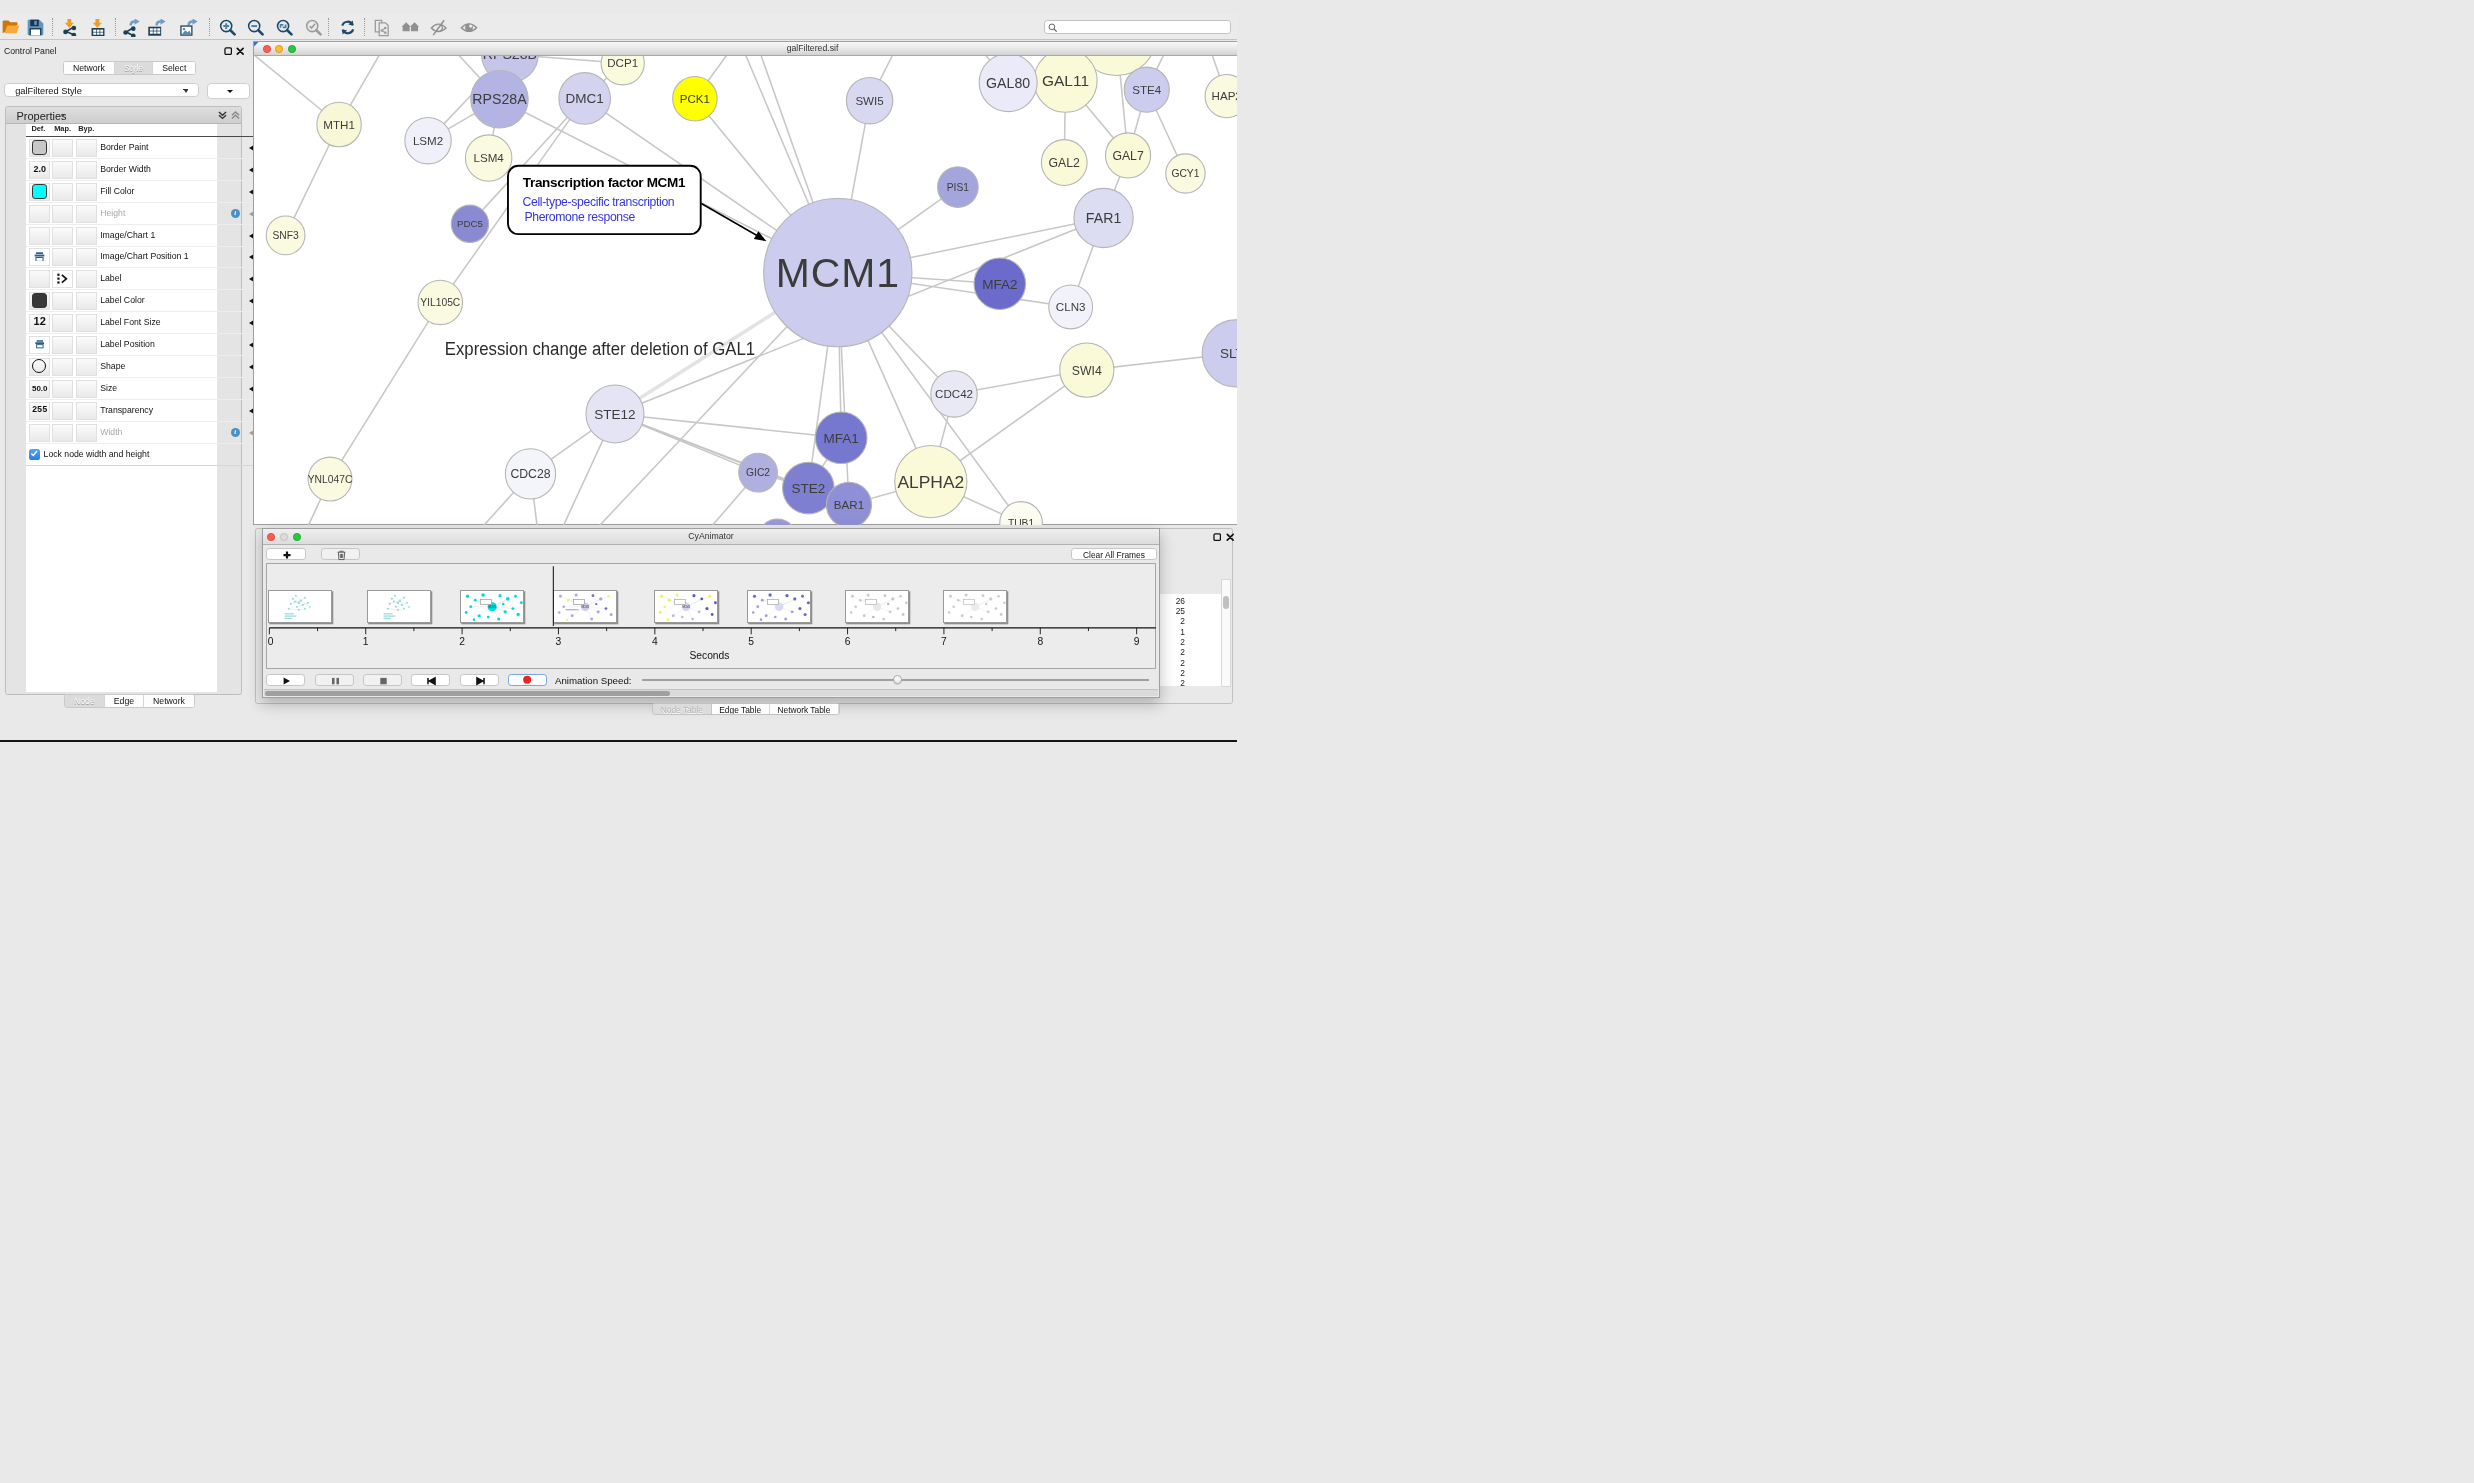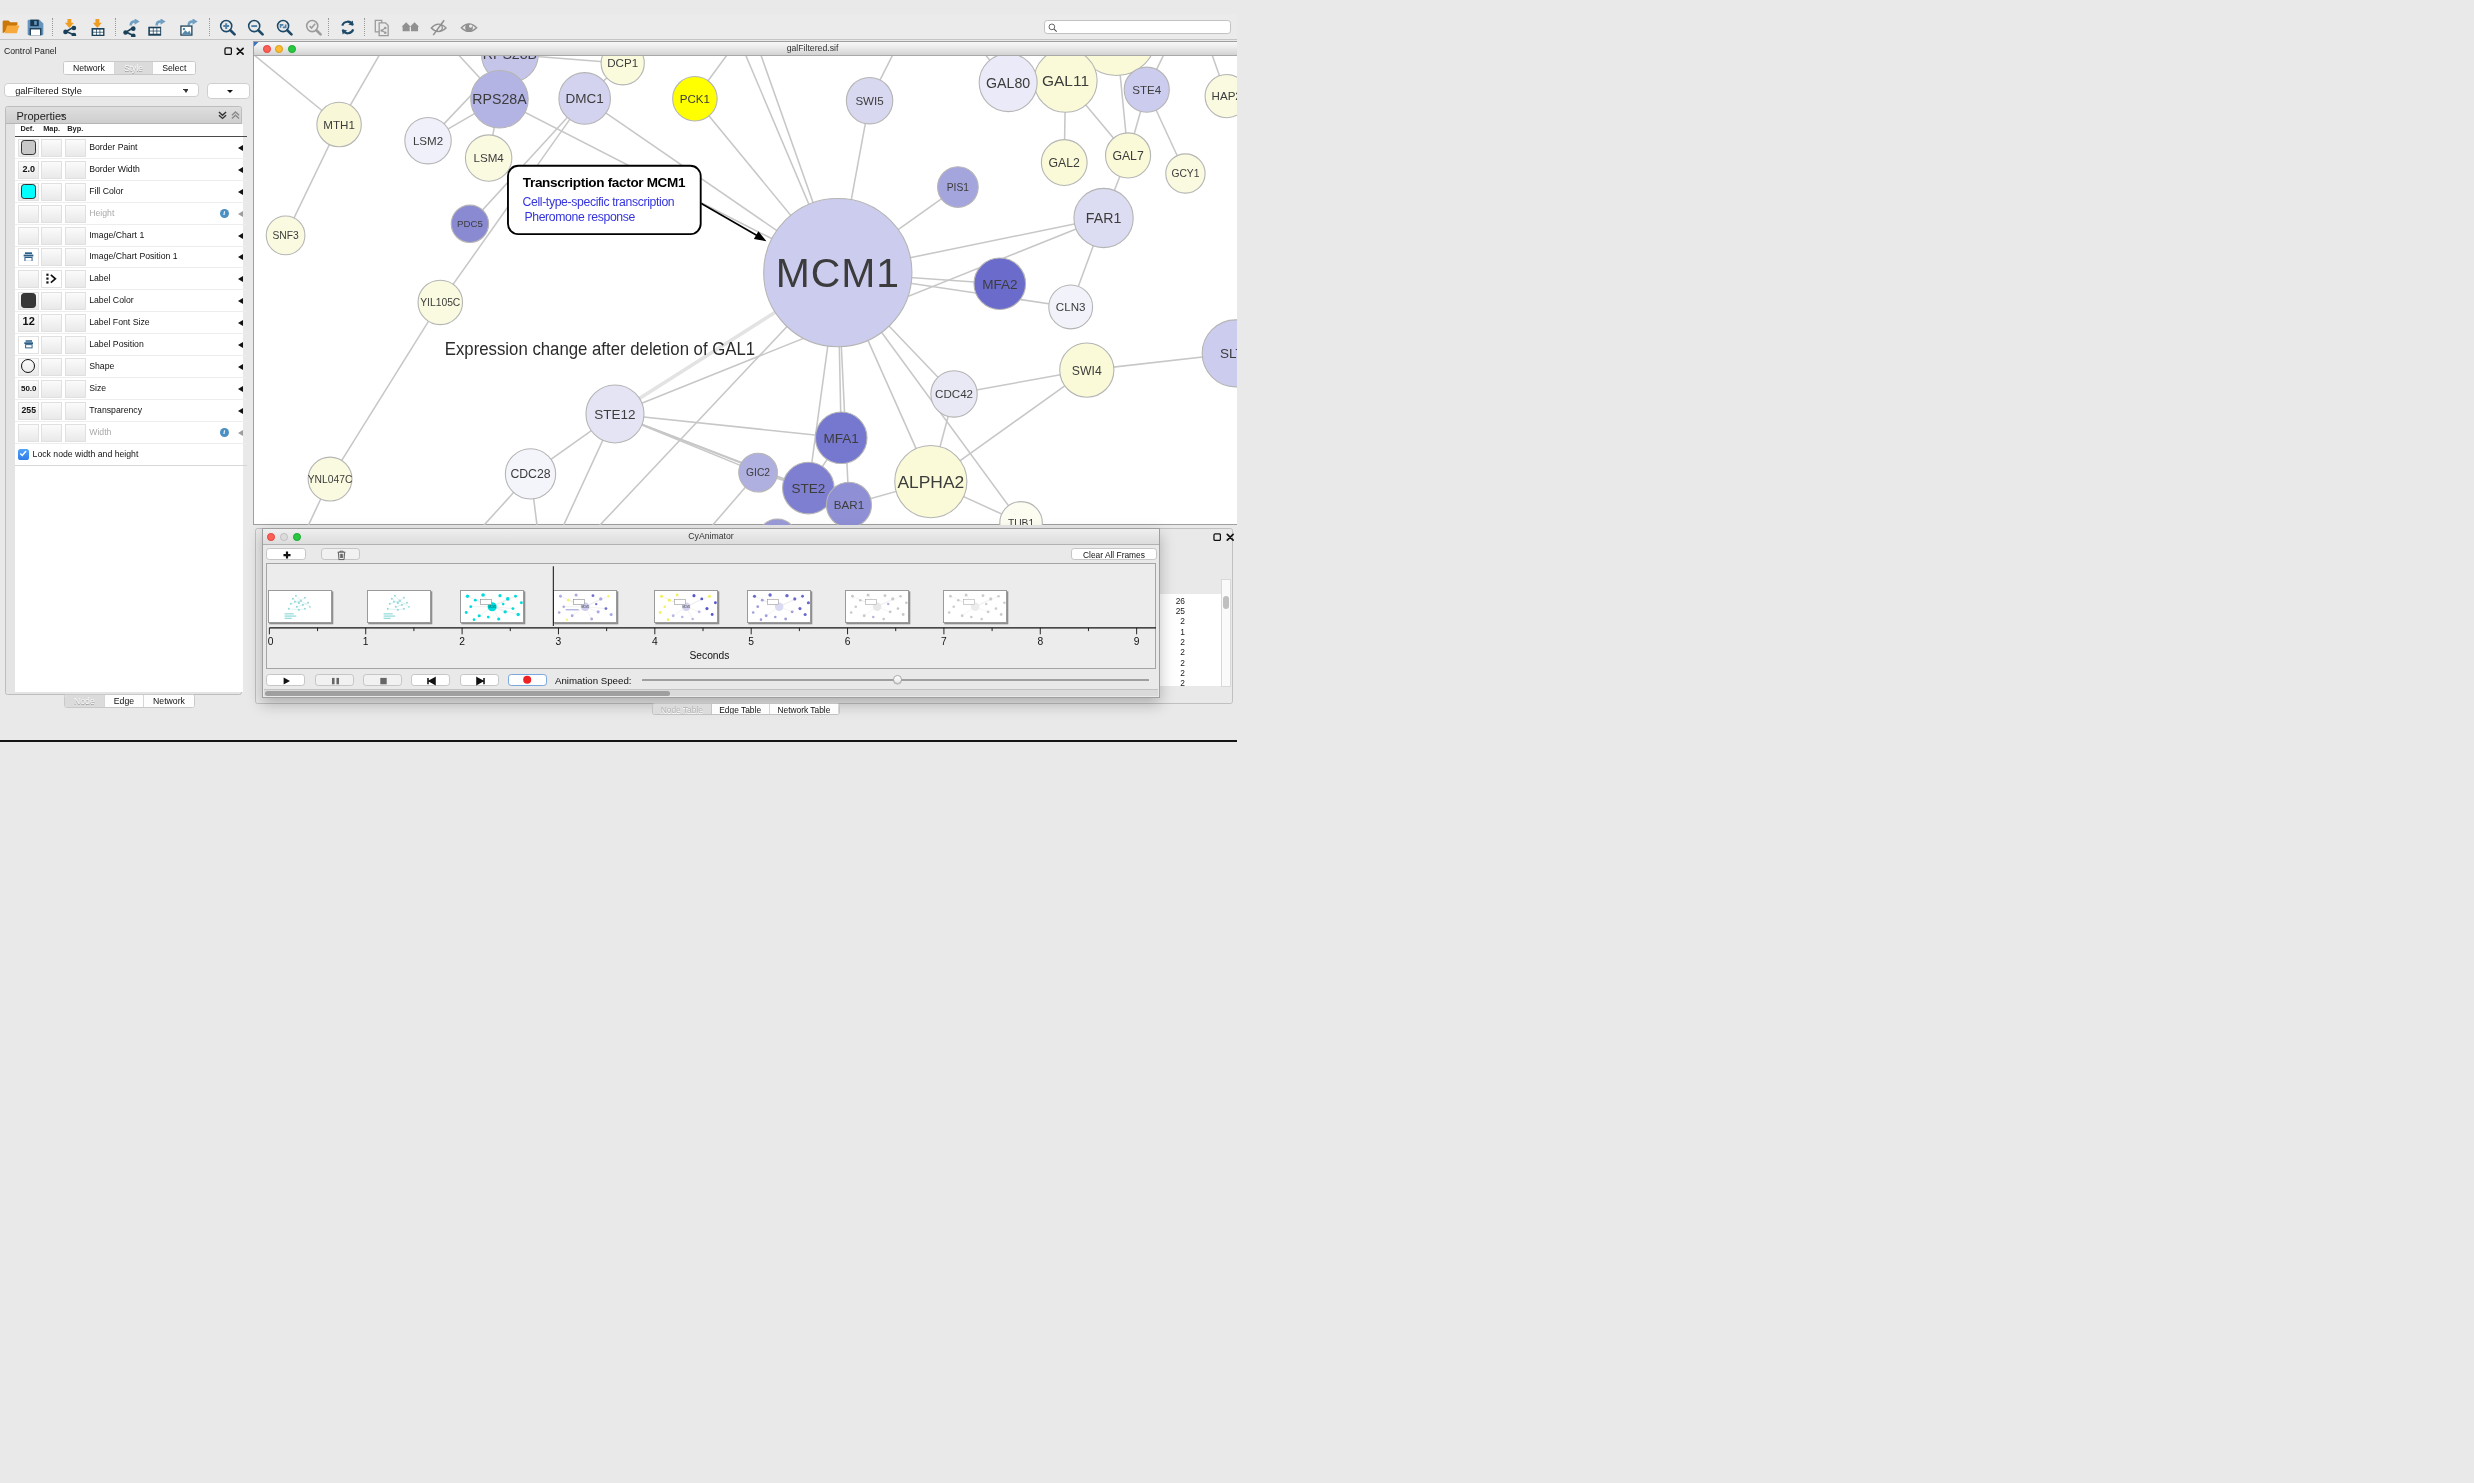--- a/index.html
+++ b/index.html
@@ -19,21 +19,21 @@
 #cpanel .hdr { position:absolute; left:3.9px; top:6.4px; font-size:8.7px; color:#1c1c1c; }
 .winbtn { position:absolute; top:7px; }
 .tabrow { position:absolute; display:flex; height:13.5px; border-radius:2.6px; overflow:hidden; border:0.6px solid #c9c9c9; background:#fff; }
 .tabrow .tab { font-size:8.7px; color:#111; padding:1.3px 9px 0 9px; background:#fdfdfd; border-right:0.6px solid #d6d6d6; }
 .tabrow .tab:last-child { border-right:none; }
 .tabrow .tab.sel { background:#dbdbdb; color:#fbfbfb; text-shadow:0 0.6px 0.6px #9a9a9a; }
 .combo { position:absolute; background:#fff; border:0.6px solid #cfcfcf; border-radius:3.9px; }
 
 #props { position:absolute; left:5.2px; top:66px; width:237px; height:589px; background:#e4e4e4; border:0.6px solid #bdbdbd; border-radius:2.6px; }
 #props .phdr { position:absolute; left:0; top:0; right:0; height:17px; background:linear-gradient(#dedede,#cecece); border-bottom:0.6px solid #b5b5b5; border-radius:2.6px 2.6px 0 0; }
-#ptable { position:absolute; left:9px; top:17px; width:228px; bottom:1.9px; background:#fff;padding-left:43px; }
+#ptable { position:absolute; left:20px; top:17px; width:191px; bottom:1.9px; background:#fff;padding-left:43px; }
 .colhdr { position:absolute; top:0; height:11.6px; font-size:7.4px; font-weight:bold; color:#222; }
 .prow { position:absolute; left:0; width:232px; height:22px; border-bottom:0.6px solid #ededed; }
 .pcell { position:absolute; top:1.9px; height:18px; background:linear-gradient(#fbfbfb,#e9e9e9); border:0.6px solid #e0e0e0; }
 .plabel { position:absolute; left:74px; top:5.2px; font-size:8.7px; color:#111; }
 .plabel.dis { color:#a9a9a9; }
 .ptri { position:absolute; right:3.9px; top:7.7px; width:0; height:0; border-top:3.2px solid transparent; border-bottom:3.2px solid transparent; border-right:5.2px solid #111; }
 .ptri.dis { border-right-color:#9d9d9d; }
 .pinfo { position:absolute; right:18px; top:5.8px; width:9.7px; height:9.7px; border-radius:50%; background:#4a90c4; color:#fff; font-size:7px; font-weight:bold; text-align:center; line-height:9.7px; font-family:"Liberation Serif",serif; font-style:italic; }
 .swatch { position:absolute; left:5.8px; top:3.2px; width:15px; height:15px; border:1px solid #333; border-radius:3.2px; }
 .pnum { position:absolute; left:3.9px; top:4.5px; width:19.3px; text-align:center; font-size:9px; font-weight:bold; color:#111; }
@@ -338,21 +338,21 @@
               <div class="pcell" style="left:26px;width:21px;"></div>
               <div class="pcell" style="left:50px;width:21px;"></div>
               <div class="pnum" style="font-size:8px;top:5.8px;">50.0</div>
               <div class="plabel">Size</div>
               <div class="ptri"></div>
             </div>
           <div class="prow" style="top:276px;">
               <div class="pcell" style="left:2.6px;width:21px;"></div>
               <div class="pcell" style="left:26px;width:21px;"></div>
               <div class="pcell" style="left:50px;width:21px;"></div>
-              <div class="pnum" style="font-size:8.7px;top:5.2px;">255</div>
+              <div class="pnum" style="font-size:8.7px;top:5.2px;font-family:Liberation Mono, monospace;">255</div>
               <div class="plabel">Transparency</div>
               <div class="ptri"></div>
             </div>
           <div class="prow" style="top:298px;">
               <div class="pcell" style="left:2.6px;width:21px;"></div>
               <div class="pcell" style="left:26px;width:21px;"></div>
               <div class="pcell" style="left:50px;width:21px;"></div>
               <div class="plabel dis">Width</div>
               <div class="pinfo">i</div>
               <div class="ptri dis"></div>

